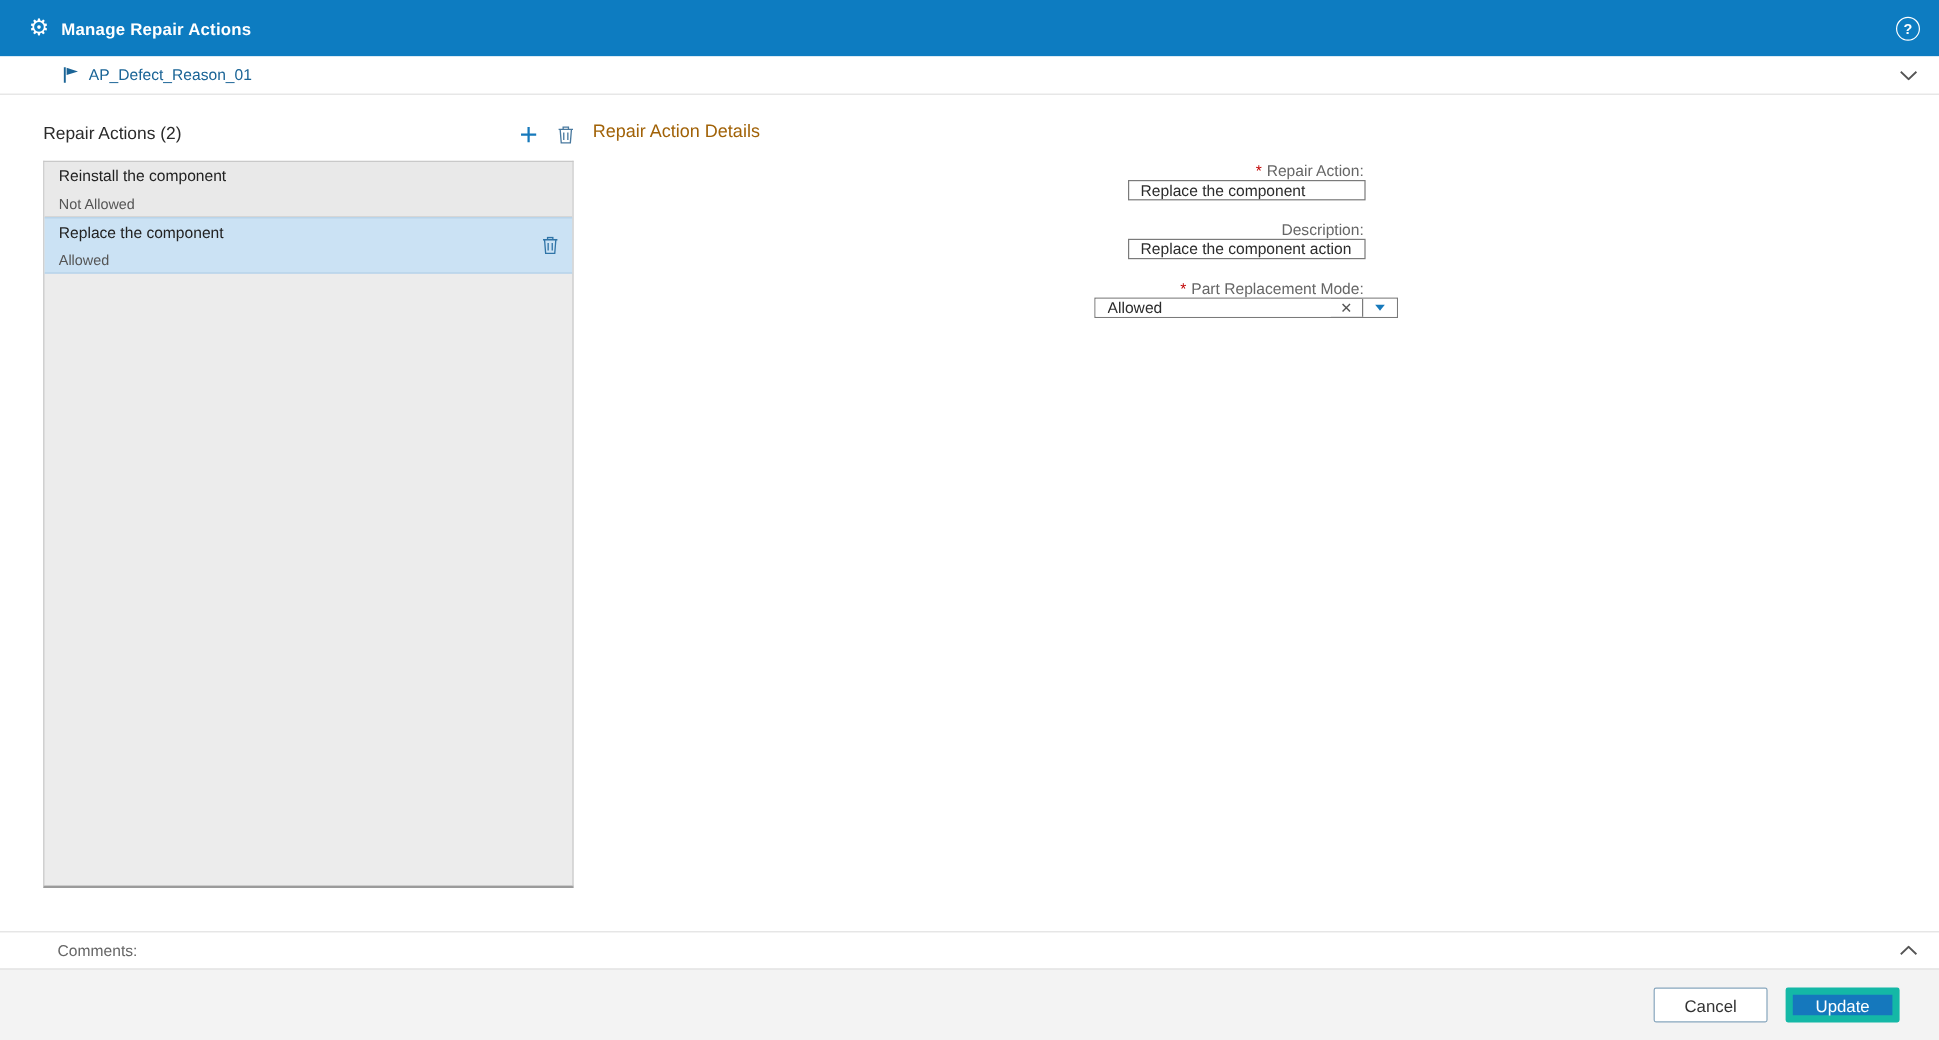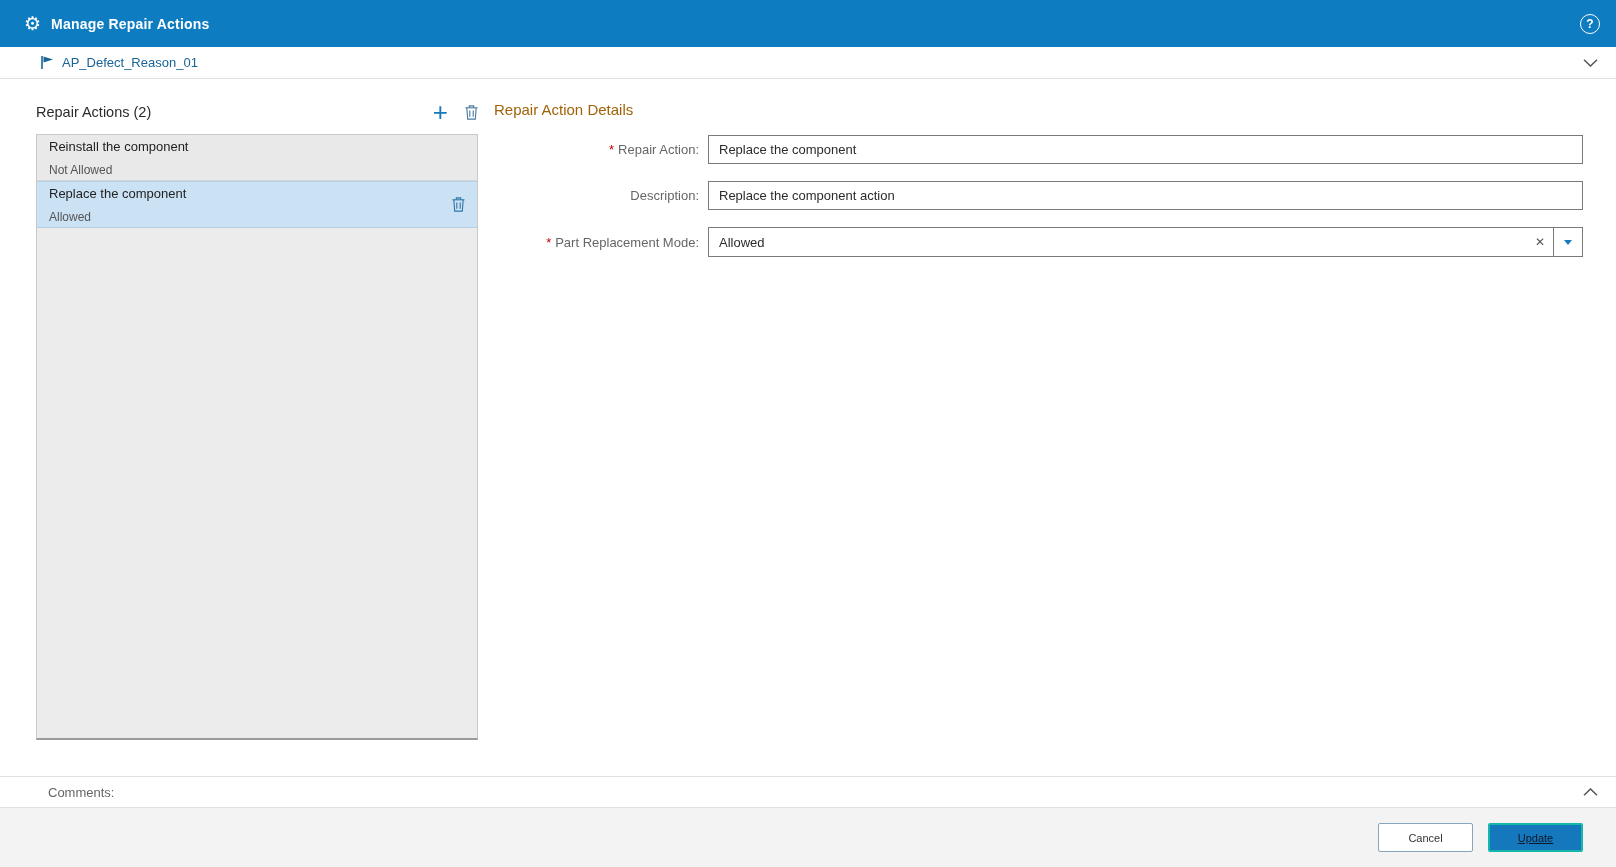--- a/index.html
+++ b/index.html
@@ -7,21 +7,21 @@
 body { font-family:"Liberation Sans", sans-serif; background:#fff; color:#333; position:relative; overflow:hidden; }
 
 
 .app-header { height:47px; background:#0d7cc1; color:#fff; display:flex; align-items:center; padding:0 16px 0 24px; }
 .gear-glyph { font-size:19px; margin-right:10px; line-height:1; }
 .app-title { font-size:14px; font-weight:700; letter-spacing:.2px; }
 .flex-spacer { flex:1; }
 .help-btn { width:20px; height:20px; border:1.5px solid #fff; border-radius:50%; display:flex; align-items:center; justify-content:center; font-size:12px; font-weight:700; cursor:pointer; }
 
 
-.breadcrumb-row { height:32px; display:flex; align-items:center; padding:0 18px 0 40px; border-bottom:1px solid #e2e2e2; background:#fff; }
+.breadcrumb-row { height:32px; display:flex; align-items:center; padding:0 18px 0 52px; border-bottom:1px solid #e2e2e2; background:#fff; }
 .flag-icon { margin-right:7px; display:inline-flex; }
 .breadcrumb-link { color:#1a6496; font-size:13px; cursor:pointer; }
 .chev { display:inline-flex; cursor:pointer; }
 .chev.up svg { transform:rotate(180deg); }
 
 
 .main { display:flex; padding:20px 33px 0 36px; height:697px; }
 .left-panel { width:442px; flex:none; }
 .left-head { display:flex; align-items:center; margin-bottom:9px; height:26px; }
 .left-title { font-size:14.5px; color:#2b2b2b; }
@@ -32,39 +32,39 @@
 .ra-item { height:46px; padding:2px 12px; border-bottom:1px solid #d6d6d6; display:flex; align-items:center; cursor:pointer; background:#e9e9e9; }
 .ra-item .txt { flex:1; }
 .ra-name { font-size:13px; color:#222; }
 .ra-mode { font-size:12px; color:#555; margin-top:9px; }
 .ra-item.selected { background:#cbe2f4; border-top:1px solid #b4d0e7; border-bottom:1px solid #b4d0e7; height:47px; }
 .row-trash { color:#2f74a7; display:inline-flex; cursor:pointer; }
 
 
 .right-panel { flex:1; padding-left:16px; }
 .details-title { font-size:15px; color:#a16207; margin-bottom:17px; margin-top:2px; }
-.form-row { display:flex; align-items:center; margin-bottom:17px; }
+.form-row { display:flex; align-items:center; margin-bottom:17px;flex-direction:column; }
 .form-label { width:214px; flex:none; text-align:right; font-size:13px; color:#666; padding-right:9px; white-space:nowrap; }
 .req { color:#c00000; margin-right:4px; font-size:13px; }
 .form-input { flex:1; height:29px; border:1px solid #7a7a7a; background:#fff; font-family:inherit; font-size:13px; color:#2b2b2b; padding:0 10px; }
 .combo { flex:1; display:flex; height:30px; border:1px solid #7a7a7a; background:#fff; align-items:stretch; }
 .combo input { flex:1; border:none; font-family:inherit; font-size:13px; color:#2b2b2b; padding:0 10px; outline:none; }
 .clear-x { width:26px; display:flex; align-items:center; justify-content:center; color:#555; font-size:12px; cursor:pointer; }
 .dd-btn { width:29px; border-left:1px solid #7a7a7a; display:flex; align-items:center; justify-content:center; cursor:pointer; background:#fff; }
 .dd-arrow { width:0; height:0; border-left:4.5px solid transparent; border-right:4.5px solid transparent; border-top:5.5px solid #1779bb; }
 
 
 .comments-row { height:31px; border-top:1px solid #e0e0e0; display:flex; align-items:center; padding:0 18px 0 48px; background:#fff; }
 .comments-label { font-size:13px; color:#666; }
 
 
 .footer { height:60px; background:#f3f3f3; border-top:1px solid #e0e0e0; display:flex; align-items:center; justify-content:flex-end; padding-right:33px; gap:15px; position:absolute; left:0; right:0; bottom:0; }
-.btn { height:29px; min-width:95px; font-family:inherit; font-size:11px; cursor:pointer; padding:0 18px; border-radius:2px; }
+.btn { height:29px; min-width:95px; font-family:inherit; font-size:14px; cursor:pointer; padding:0 18px; border-radius:2px; }
 .btn-cancel { background:#fff; border:1px solid #87a6bd; color:#333; }
-.btn-primary { background:#1578bd; border:2px solid #14b8a6; color:#0f172a;text-decoration:underline; }
+.btn-primary { background:#1578bd; border:6px solid #14b8a6; color:#ffffff; }
 </style>
 </head>
 <body>
 
 <div class="app-header">
   <span class="gear-glyph">⚙</span>
   <span class="app-title">Manage Repair Actions</span>
   <span class="flex-spacer"></span>
   <span class="help-btn">?</span>
 </div>

